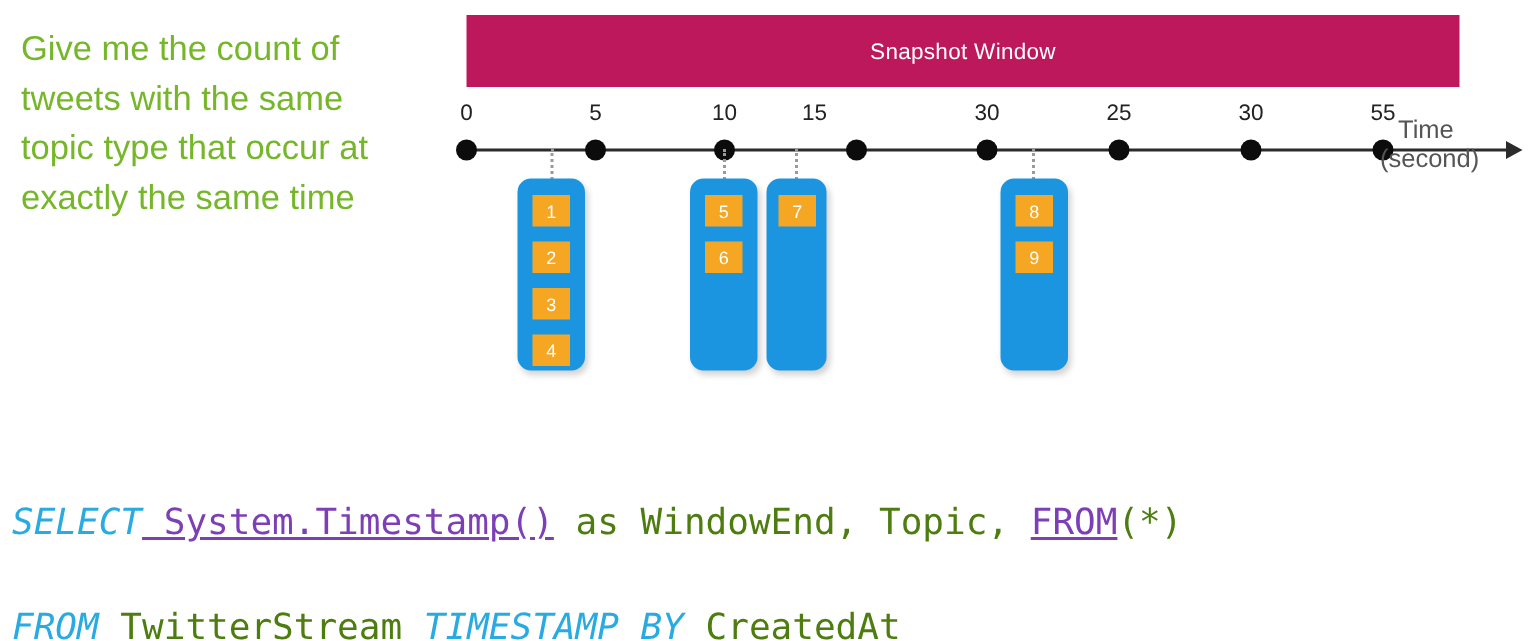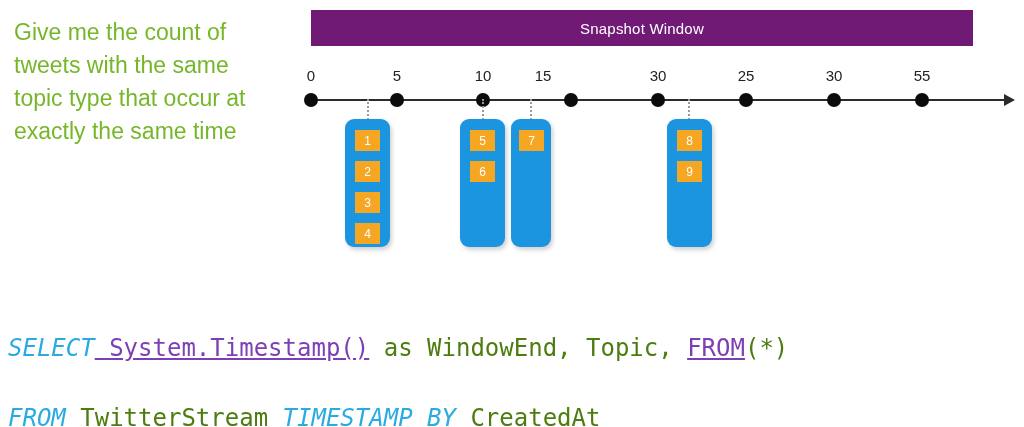--- a/index.html
+++ b/index.html
@@ -27,22 +27,22 @@
     font-family: "Liberation Sans", sans-serif;
     white-space: pre-wrap;
   }
 
   
   #snapshot-window-bar {
     position: absolute;
     left: 311px;
     top: 10px;
     width: 662px;
-    height: 36px;
-    background: #701a75;
+    height: 48px;
+    background: #be185d;
     display: flex;
     align-items: center;
     justify-content: center;
   }
   #snapshot-window-label {
     color: #ffffff;
     font-size: 15px;
     letter-spacing: .2px;
     font-family: "Liberation Sans", sans-serif;
   }
@@ -174,20 +174,24 @@
 
   <div class="tick-label" style="left:731px">25</div>
   <div class="tick-dot" style="left:739px"></div>
 
   <div class="tick-label" style="left:819px">30</div>
   <div class="tick-dot" style="left:827px"></div>
 
   <div class="tick-label" style="left:907px">55</div>
   <div class="tick-dot" style="left:915px"></div>
 
+  <div id="axis-title">
+    <span>Time</span>
+    <span class="l2">(second)</span>
+  </div>
 </div>
 
 <div class="connector" style="left:367px"></div>
 <div class="connector" style="left:482px"></div>
 <div class="connector" style="left:530px"></div>
 <div class="connector" style="left:688px"></div>
 
 <div class="event-box" style="left:345px; width:45px; height:128px;">
   <div class="tile" style="left:10px; top:11px;  width:25px; height:21px;">1</div>
   <div class="tile" style="left:10px; top:42px;  width:25px; height:21px;">2</div>

